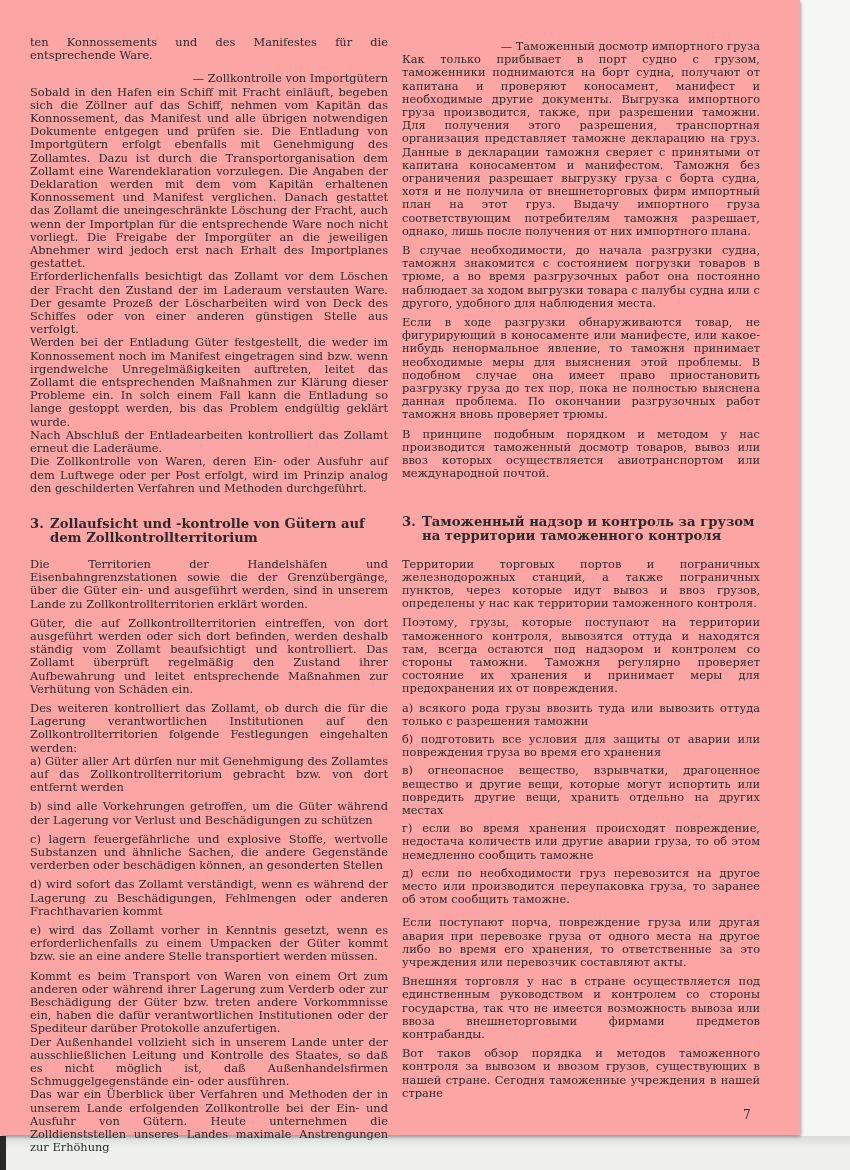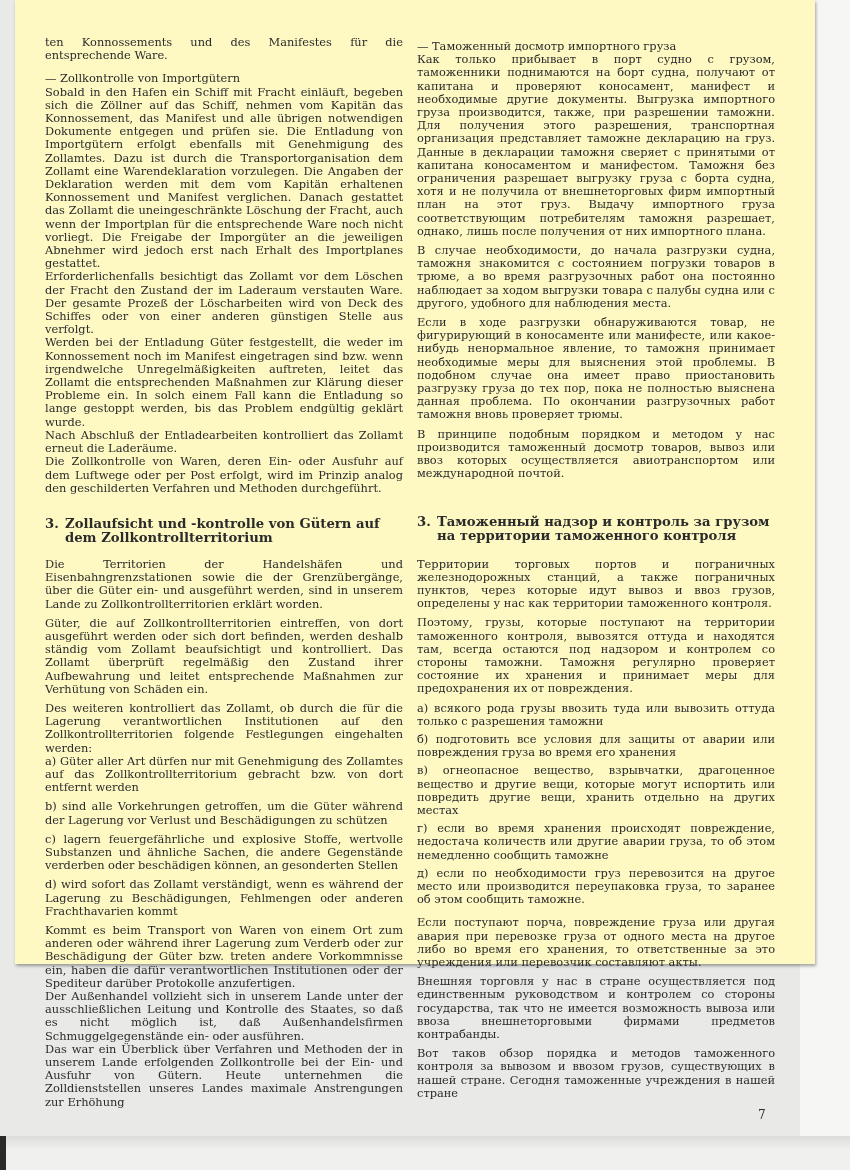--- a/index.html
+++ b/index.html
@@ -3,22 +3,22 @@
 <meta charset="utf-8">
 <style>
   html, body { margin: 0; padding: 0; }
   body {
     width: 850px; height: 1170px; position: relative; overflow: hidden;
     background: #e9e9e7;
     font-family: "DejaVu Serif", "Liberation Serif", serif;
     color: #2b2b2b;
   }
   .page {
-    position: absolute; left: 15px; top: 0; width: 800px; height: 964px;
-    background: #fef9c3;
+    position: absolute; left: 0; top: 0; width: 800px; height: 1135px;
+    background: #fca5a5;
     box-shadow: 1px 2px 3px rgba(0,0,0,0.35);
   }
   .right-strip {
     position: absolute; left: 800px; top: 0; width: 50px; height: 1170px;
     background: #f6f6f5;
   }
   .bottom-strip {
     position: absolute; left: 0; top: 1136px; width: 850px; height: 34px;
     background: linear-gradient(#dcdcda, #f0f0ef 40%);
   }
@@ -27,21 +27,21 @@
   }
   .col {
     position: absolute; top: 36px; width: 358px;
     font-size: 11.4px; line-height: 13.2px; text-align: justify;
     hyphens: manual;
   }
   .col.de { left: 30px; }
   .col.ru { left: 402px; top: 40px; width: 358px; }
   .col p { margin: 0 0 6px 0; }
   .col p.tight { margin: 0; }
-  .col .sub { margin: 0; text-align: left; }
+  .col .sub { margin: 0; text-align: right; }
   .col h2 {
     font-size: 13.2px; line-height: 14.5px; font-weight: bold;
     margin: 0; display: flex; text-align: left;
   }
   .col h2 .num { width: 20px; flex: none; }
   .col h2 .txt { flex: 1; }
   .sec-de { margin-top: 22px !important; margin-bottom: 12px !important; }
   .sec-ru { margin-top: 34px !important; margin-bottom: 14px !important; }
   .list-item { margin: 0; }
   .ru .list-item { margin-bottom: 5px; }
@@ -71,20 +71,21 @@
       <span class="num">3.</span>
       <span class="txt">Zollaufsicht und -kontrolle von Gütern auf dem Zollkontrollterritorium</span>
     </h2>
     <p>Die Territorien der Handelshäfen und Eisenbahngrenzstationen sowie die der Grenzübergänge, über die Güter ein- und ausgeführt werden, sind in unserem Lande zu Zollkontrollterritorien erklärt worden.</p>
     <p>Güter, die auf Zollkontrollterritorien eintreffen, von dort ausgeführt werden oder sich dort befinden, werden deshalb ständig vom Zollamt beaufsichtigt und kontrolliert. Das Zollamt überprüft regelmäßig den Zustand ihrer Aufbewahrung und leitet entsprechende Maßnahmen zur Verhütung von Schäden ein.</p>
     <p class="tight">Des weiteren kontrolliert das Zollamt, ob durch die für die Lagerung verantwortlichen Institutionen auf den Zollkontrollterritorien folgende Festlegungen eingehalten werden:</p>
     <p class="list-item">a) Güter aller Art dürfen nur mit Genehmigung des Zollamtes auf das Zollkontrollterritorium gebracht bzw. von dort entfernt werden</p>
     <p class="list-item">b) sind alle Vorkehrungen getroffen, um die Güter während der Lagerung vor Verlust und Beschädigungen zu schützen</p>
     <p class="list-item">c) lagern feuergefährliche und explosive Stoffe, wertvolle Substanzen und ähnliche Sachen, die andere Gegenstände verderben oder beschädigen können, an gesonderten Stellen</p>
     <p class="list-item">d) wird sofort das Zollamt verständigt, wenn es während der Lagerung zu Beschädigungen, Fehlmengen oder anderen Frachthavarien kommt</p>
+    <p class="list-item" style="margin-bottom:6px">e) wird das Zollamt vorher in Kenntnis gesetzt, wenn es erforderlichenfalls zu einem Umpacken der Güter kommt bzw. sie an eine andere Stelle transportiert werden müssen.</p>
     <p class="tight">Kommt es beim Transport von Waren von einem Ort zum anderen oder während ihrer Lagerung zum Verderb oder zur Beschädigung der Güter bzw. treten andere Vorkommnisse ein, haben die dafür verantwortlichen Institutionen oder der Spediteur darüber Protokolle anzufertigen.</p>
     <p class="tight">Der Außenhandel vollzieht sich in unserem Lande unter der ausschließlichen Leitung und Kontrolle des Staates, so daß es nicht möglich ist, daß Außenhandelsfirmen Schmuggelgegenstände ein- oder ausführen.</p>
     <p class="tight">Das war ein Überblick über Verfahren und Methoden der in unserem Lande erfolgenden Zollkontrolle bei der Ein- und Ausfuhr von Gütern. Heute unternehmen die Zolldienststellen unseres Landes maximale Anstrengungen zur Erhöhung</p>
   </div>
 
   <div class="col ru">
     <p class="sub">— Таможенный досмотр импортного груза</p>
     <p>Как только прибывает в порт судно с грузом, таможенники поднимаются на борт судна, получают от капитана и проверяют коносамент, манифест и необходимые другие документы. Выгрузка импортного груза производится, также, при разрешении таможни. Для получения этого разрешения, транспортная организация представляет таможне декларацию на груз. Данные в декларации таможня сверяет с принятыми от капитана коносаментом и манифестом. Таможня без ограничения разрешает выгрузку груза с борта судна, хотя и не получила от внешнеторговых фирм импортный план на этот груз. Выдачу импортного груза соответствующим потребителям таможня разрешает, однако, лишь после получения от них импортного плана.</p>
     <p>В случае необходимости, до начала разгрузки судна, таможня знакомится с состоянием погрузки товаров в трюме, а во время разгрузочных работ она постоянно наблюдает за ходом выгрузки товара с палубы судна или с другого, удобного для наблюдения места.</p>
     <p>Если в ходе разгрузки обнаруживаются товар, не фигурирующий в коносаменте или манифесте, или какое-нибудь ненормальное явление, то таможня принимает необходимые меры для выяснения этой проблемы. В подобном случае она имеет право приостановить разгрузку груза до тех пор, пока не полностью выяснена данная проблема. По окончании разгрузочных работ таможня вновь проверяет трюмы.</p>

